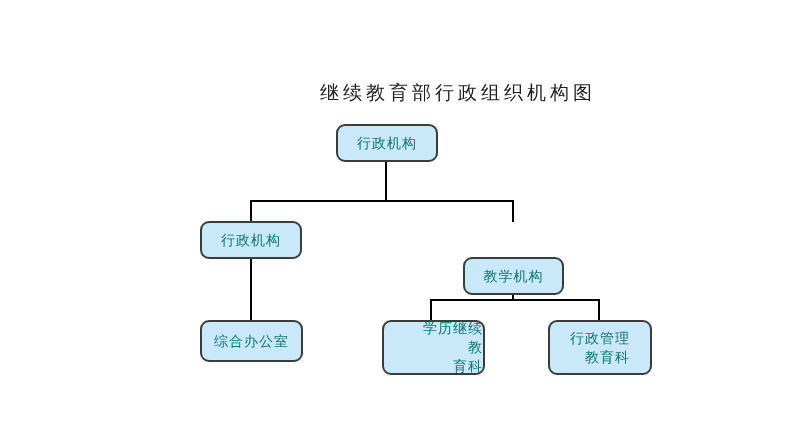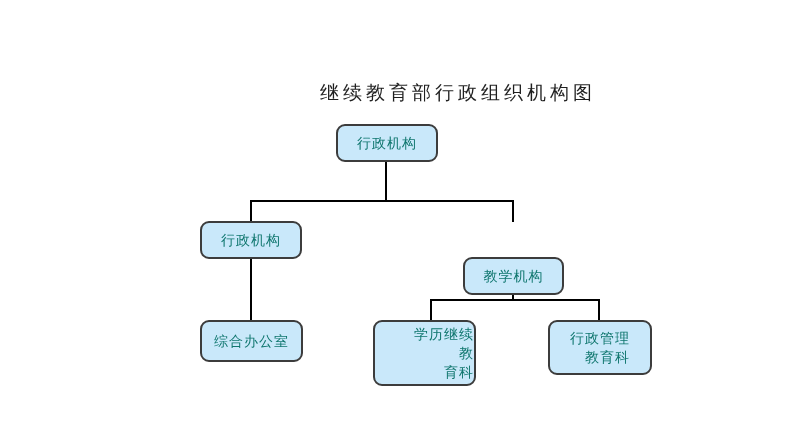--- a/index.html
+++ b/index.html
@@ -44,21 +44,21 @@
     line-height: 19px;
     color: #0f766e;
     text-align: right;
     white-space: pre-line;
     letter-spacing: 1px;
   }
   .node-root        { left: 336px; top: 124px; width: 102px; height: 38px; }
   .node-admin       { left: 200px; top: 221px; width: 102px; height: 38px; }
   .node-teaching    { left: 463px; top: 221px; width: 101px; height: 38px; margin-top: 36px; }
   .node-office      { left: 200px; top: 320px; width: 103px; height: 42px; }
-  .node-academic    { left: 373px; top: 320px; width: 103px; height: 66px; padding-left: 31px; }
+  .node-academic    { left: 382px; top: 320px; width: 103px; height: 55px; padding-left: 31px; }
   .node-nonacademic { left: 548px; top: 320px; width: 104px; height: 55px; }
   .conn {
     position: absolute;
     background: #000000;
   }
   .c1 { left: 385px; top: 161px; width: 2px;   height: 41px; }  
   .c2 { left: 250px; top: 200px; width: 264px; height: 2px;  }  
   .c3 { left: 250px; top: 200px; width: 2px;   height: 22px; }  
   .c4 { left: 512px; top: 200px; width: 2px;   height: 22px; }  
   .c5 { left: 250px; top: 258px; width: 2px;   height: 63px; }  

